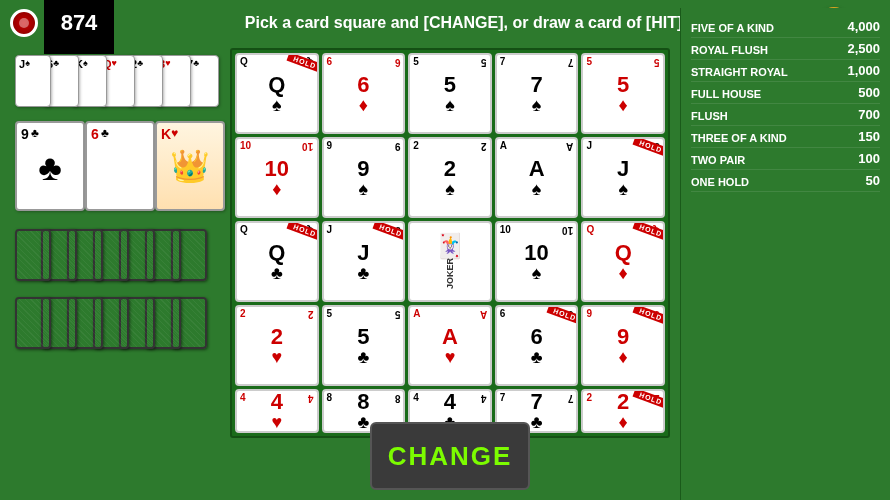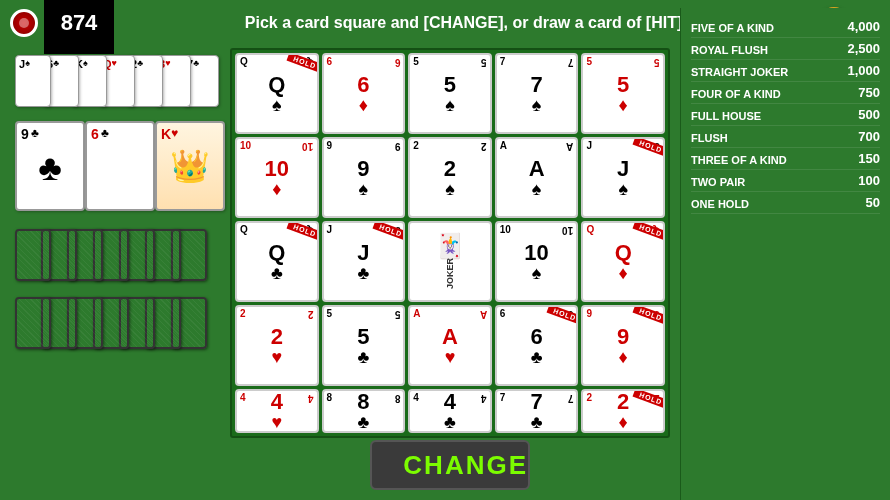--- a/index.html
+++ b/index.html
@@ -217,28 +217,27 @@
       bottom: 10px;
       left: 230px;
       width: 440px;
       display: flex;
       gap: 10px;
       justify-content: center;
     }
 
     .game-button {
       width: 160px;
-      height: 50px;
+      height: 68px;
       border-radius: 6px;
       font-size: 26px;
       font-weight: bold;
       cursor: pointer;
       border: none;
       letter-spacing: 2px;
-      text-align: right;
     }
     #change-btn {
       background: #3a3a3a;
       color: #7cfc00;
       border: 2px solid #555;
     }
     #hit-btn {
       background: #1a1a1a;
       color: #fff;
       border: 2px solid #555;
@@ -568,26 +567,22 @@
 <div id="right-panel">
 <div class="payout-row">
       <div class="payout-name">FIVE OF A KIND</div>
       <div class="payout-value">4,000</div>
     </div>
     <div class="payout-row">
       <div class="payout-name">ROYAL FLUSH</div>
       <div class="payout-value">2,500</div>
     </div>
     <div class="payout-row">
-      <div class="payout-name">STRAIGHT JOKER</div>
+      <div class="payout-name">STRAIGHT ROYAL</div>
       <div class="payout-value">1,000</div>
-    </div>
-    <div class="payout-row">
-      <div class="payout-name">FOUR OF A KIND</div>
-      <div class="payout-value">750</div>
     </div>
     <div class="payout-row">
       <div class="payout-name">FULL HOUSE</div>
       <div class="payout-value">500</div>
     </div>
     <div class="payout-row">
       <div class="payout-name">FLUSH</div>
       <div class="payout-value">700</div>
     </div>
     <div class="payout-row">

